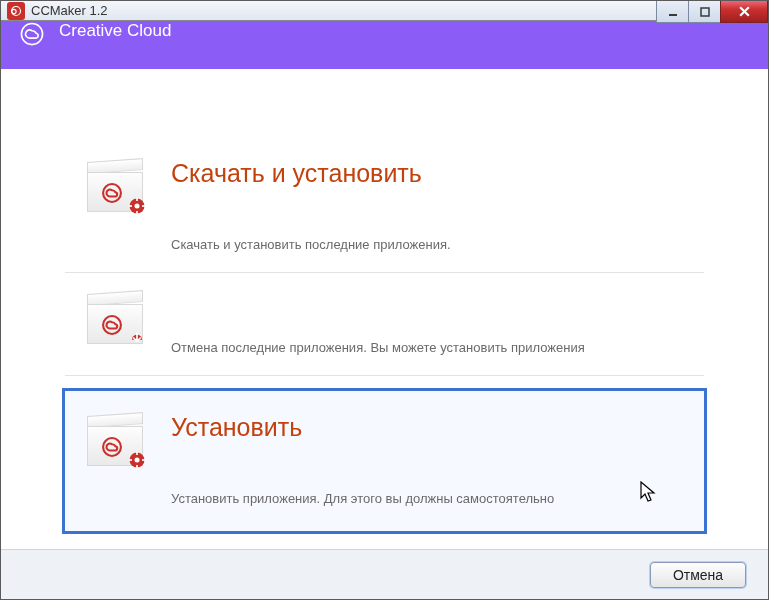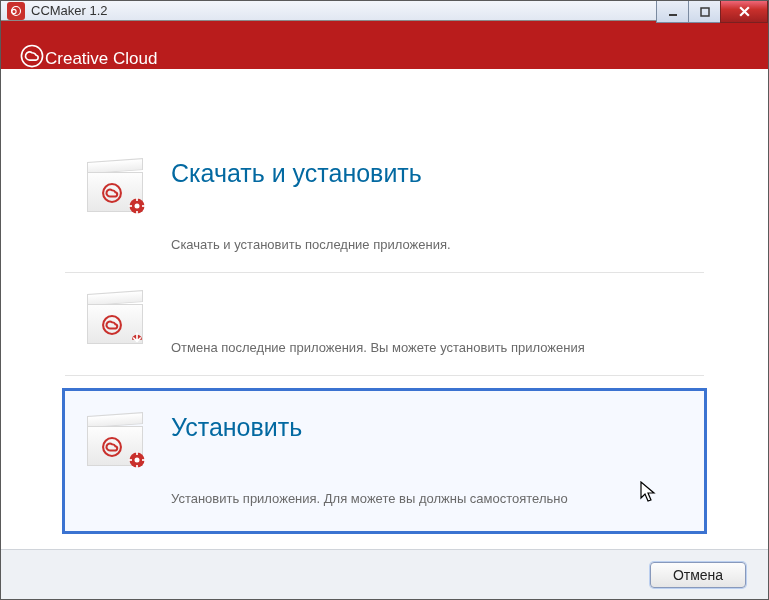--- a/index.html
+++ b/index.html
@@ -25,22 +25,22 @@
     width: 33px; height: 22px; display: flex; align-items: center; justify-content: center;
     background: linear-gradient(#e9eef7, #cfdaeb);
     border: 1px solid #7a8aa0; border-top: none; margin-left: -1px;
   }
   .winbtn.min svg, .winbtn.max svg { width: 12px; height: 12px; stroke: #3a3a3a; fill: none; }
   .winbtn.close { width: 48px; background: linear-gradient(#e67, #c9302c 40%, #a02020); border-color: #7a2020; border-top-right-radius: 0; }
   .winbtn.close svg { width: 13px; height: 13px; stroke: #fff; fill: none; }
 
   
   .header {
-    background: #b91c1c; color: #fff; height: 48px;
-    display: flex; align-items: flex-end; padding: 0 18px;
+    background: #8b5cf6; color: #fff; height: 48px;
+    display: flex; align-items: flex-start; gap: 14px; padding: 0 18px;
   }
   .header .cc-circle { width: 26px; height: 26px; }
   .header .header-title { font-size: 17px; font-weight: 400; }
 
   
   .content { padding: 0 64px; position: relative; height: calc(100% - 30px - 48px - 50px); background: #fff; }
   .options { padding-top: 72px; }
   .option {
     display: flex; align-items: flex-start; gap: 26px;
     padding: 18px 20px 18px 20px;
@@ -49,21 +49,21 @@
   }
   .option:last-child { border-bottom: none; }
   .option.selected {
     border: 3px solid #3b73d1;
     background: #f6f9ff;
     margin: 12px -3px 0 -3px;
     padding: 22px 16px 22px 20px;
   }
   .option .icon-slot { flex: 0 0 60px; height: 56px; display: flex; align-items: center; justify-content: center; }
   .option .texts { flex: 1; }
-  .option .opt-title { font-size: 25px; color: #0369a1; font-weight: 400; margin-bottom: 4px; }
+  .option .opt-title { font-size: 25px; color: #c2410c; font-weight: 400; margin-bottom: 4px; }
   .option .opt-desc { font-size: 13px; color: #6a6a6a; line-height: 1.4; margin-top: 48px; }
 
   
   .pkg {
     width: 56px; height: 50px; position: relative;
   }
   .pkg .top {
     position: absolute; top: 0; left: 0; right: 0; height: 12px;
     background: linear-gradient(#fff, #eee);
     border: 1px solid #d8d8d8; transform: skewY(-4deg); transform-origin: left;
@@ -211,21 +211,21 @@
                     <rect x="11" y="18" width="2" height="4"></rect>
                     <rect x="2" y="11" width="4" height="2"></rect>
                     <rect x="18" y="11" width="4" height="2"></rect>
                   </g>
                 </svg>
             </div>
           </div>
         </div>
         <div class="texts">
           <div class="opt-title">Установить</div>
-          <div class="opt-desc">Установить приложения. Для можете вы должны самостоятельно</div>
+          <div class="opt-desc">Установить приложения. Для этого вы должны самостоятельно</div>
         </div>
       </div>
 
     </div>
 
     <svg class="cursor" viewBox="0 0 18 24">
       <path d="M1 1 L1 17 L5 13 L8 20 L11 19 L8 12 L14 12 Z" fill="#fff" stroke="#000" stroke-width="1.2"></path>
     </svg>
   </div>
 

